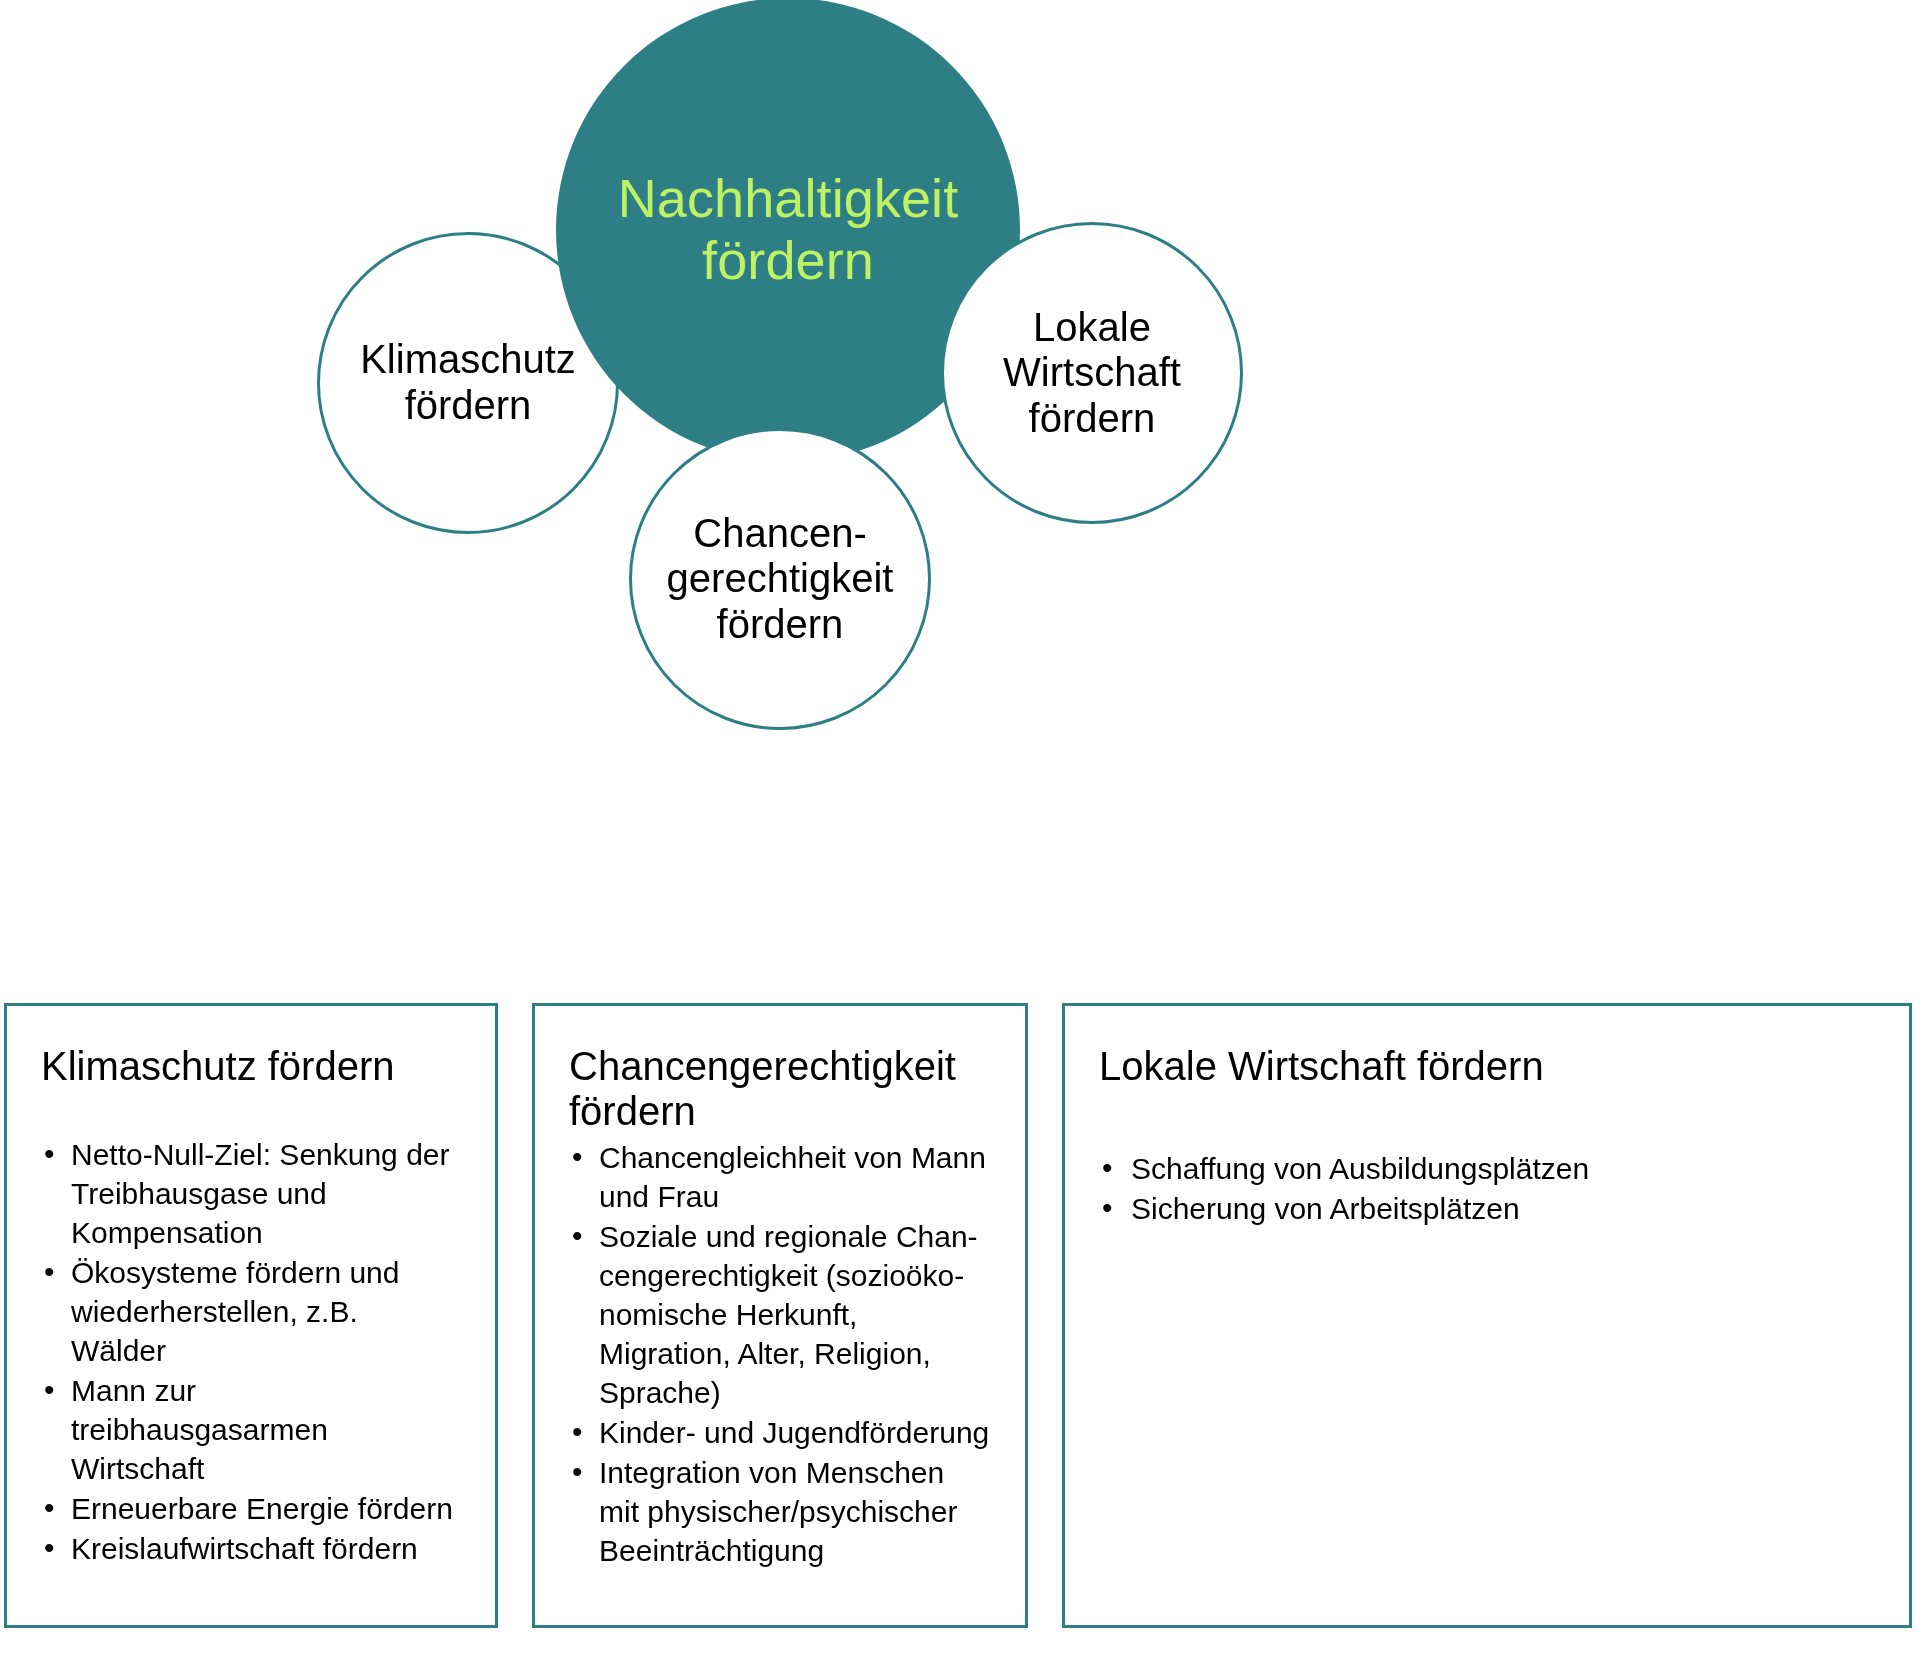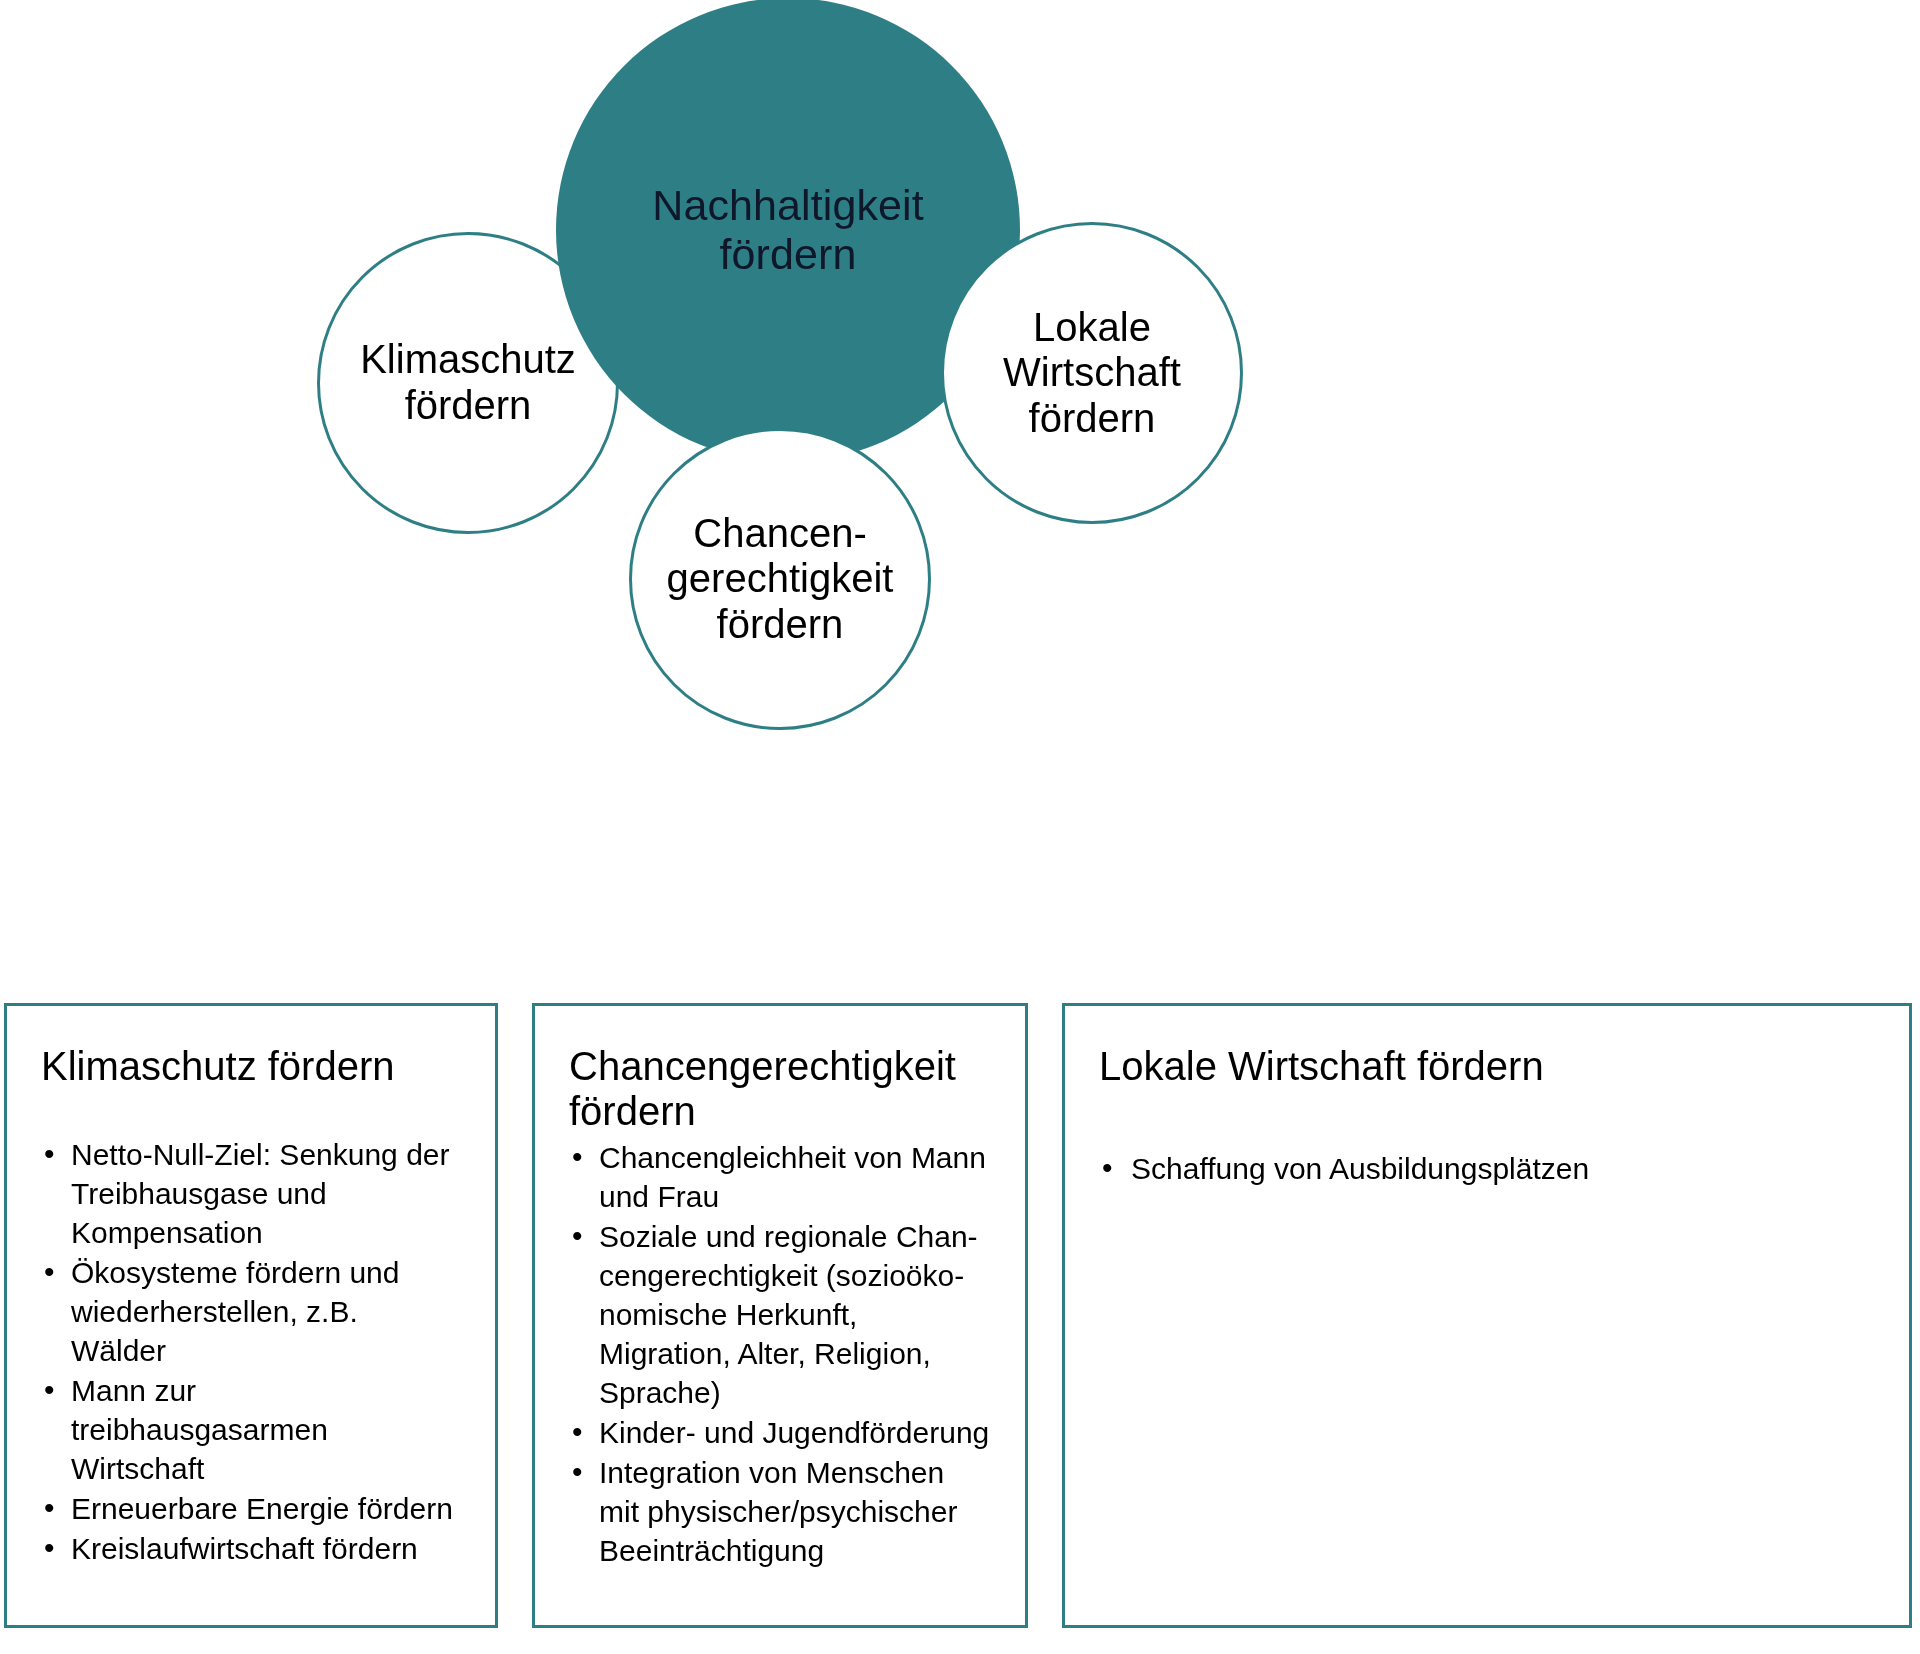--- a/index.html
+++ b/index.html
@@ -44,22 +44,22 @@
   
   #circle-main {
     left: 556px;
     top: -2px;
     width: 464px;
     height: 464px;
     background: #2e7f85;
     z-index: 3;
   }
   #circle-main .circle-label {
-    color: #0f172a;
-    font-size: 43px;
+    color: #bef264;
+    font-size: 54px;
     letter-spacing: 0.1px;
   }
 
   
   .circle-outline {
     background: #ffffff;
     border: 3px solid #2e7f85;
   }
   .circle-outline .circle-label {
     color: #000000;
@@ -199,16 +199,17 @@
       <li class="bullet-item">Soziale und regionale Chan-cengerechtigkeit (sozioöko-nomische Herkunft, Migration, Alter, Religion, Sprache)</li>
       <li class="bullet-item">Kinder- und Jugendförderung</li>
       <li class="bullet-item">Integration von Menschen mit physischer/psychischer Beeinträchtigung</li>
     </ul>
   </div>
 
   <div class="info-box" id="box-lokale">
     <h2 class="box-title">Lokale Wirtschaft fördern</h2>
     <ul class="bullet-list">
       <li class="bullet-item">Schaffung von Ausbildungsplätzen</li>
+      <li class="bullet-item">Sicherung von Arbeitsplätzen</li>
     </ul>
   </div>
 
 </div>
 
 </body></html>

